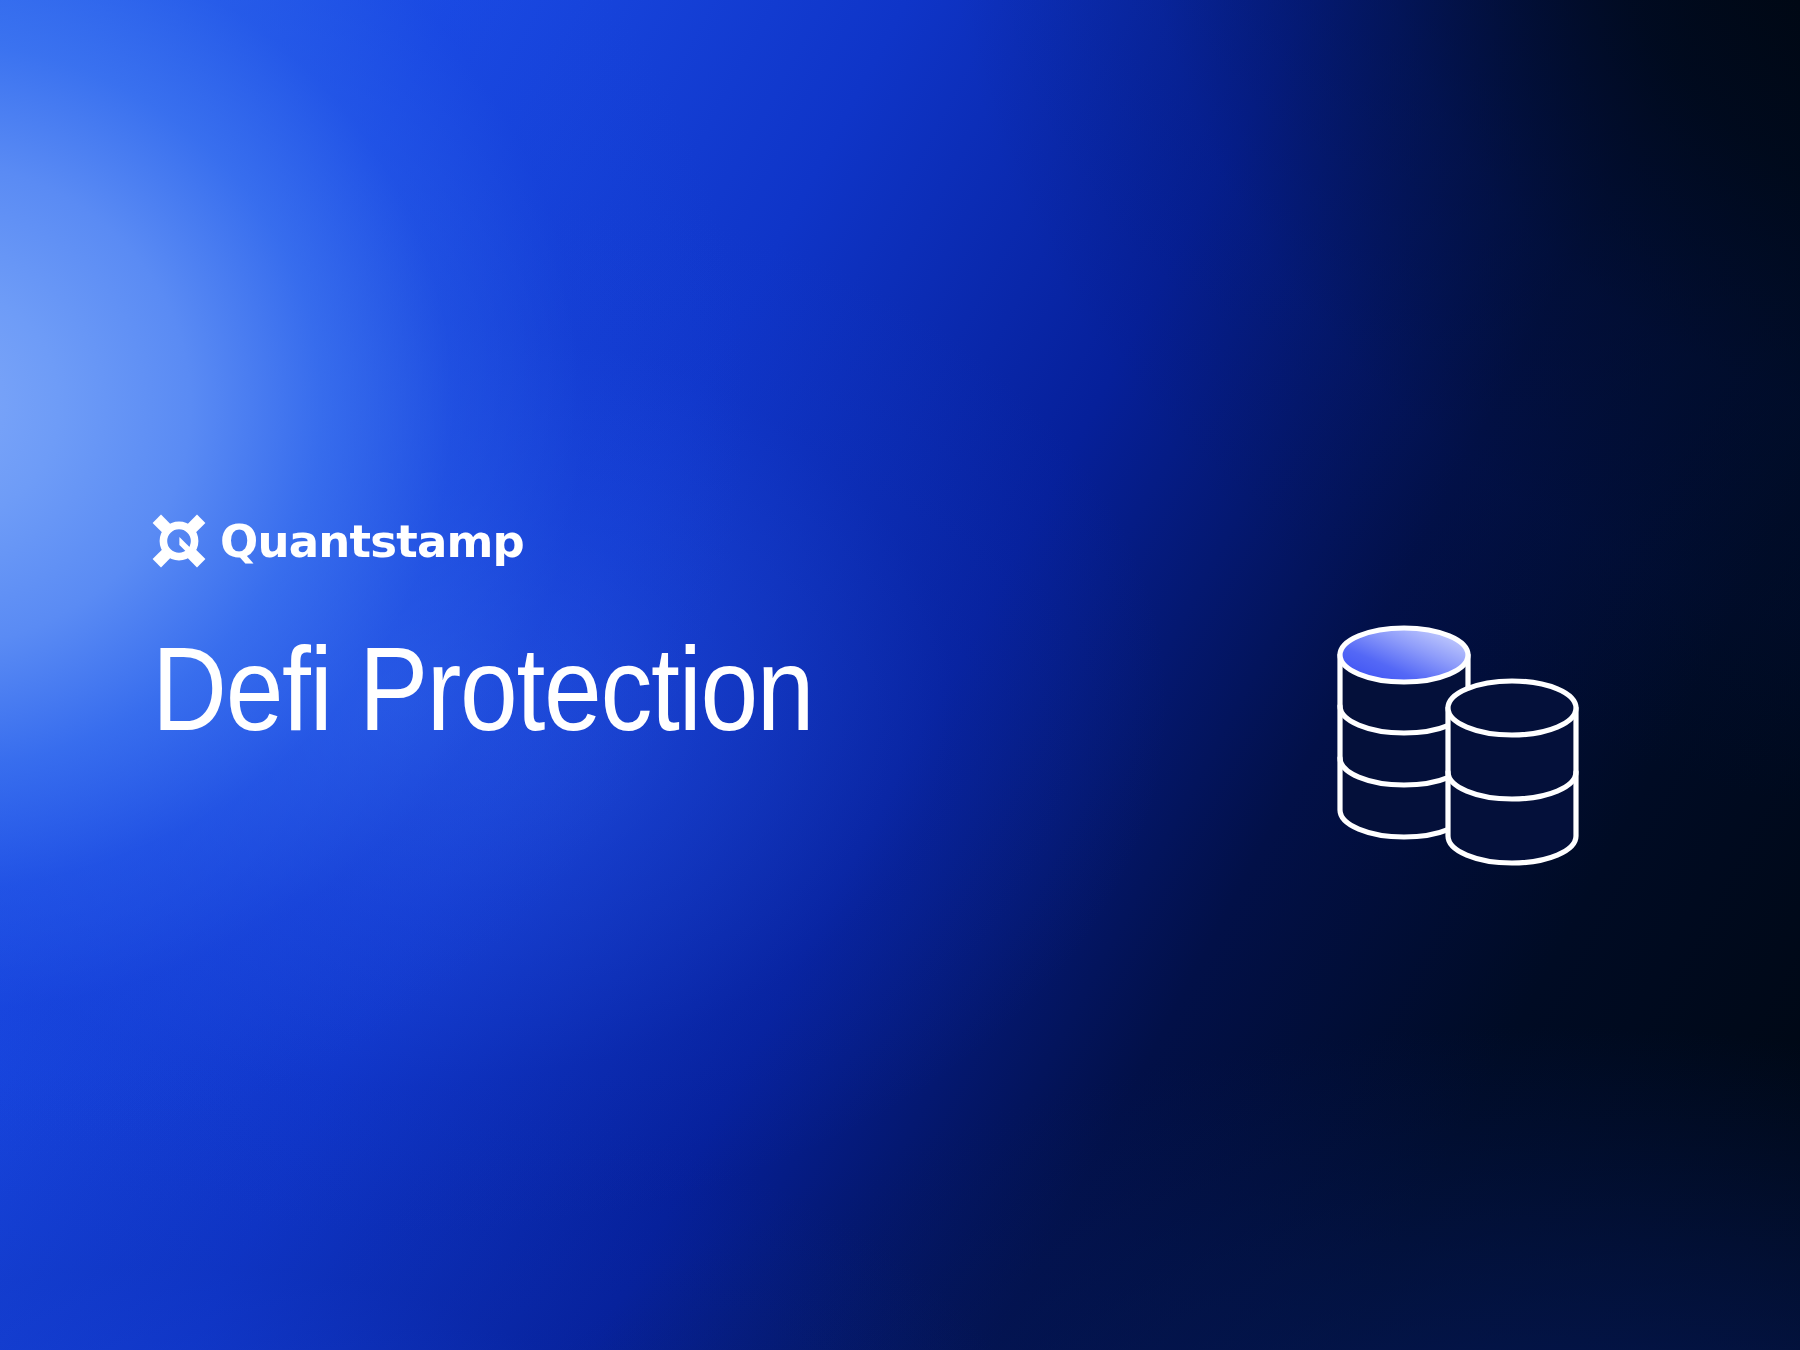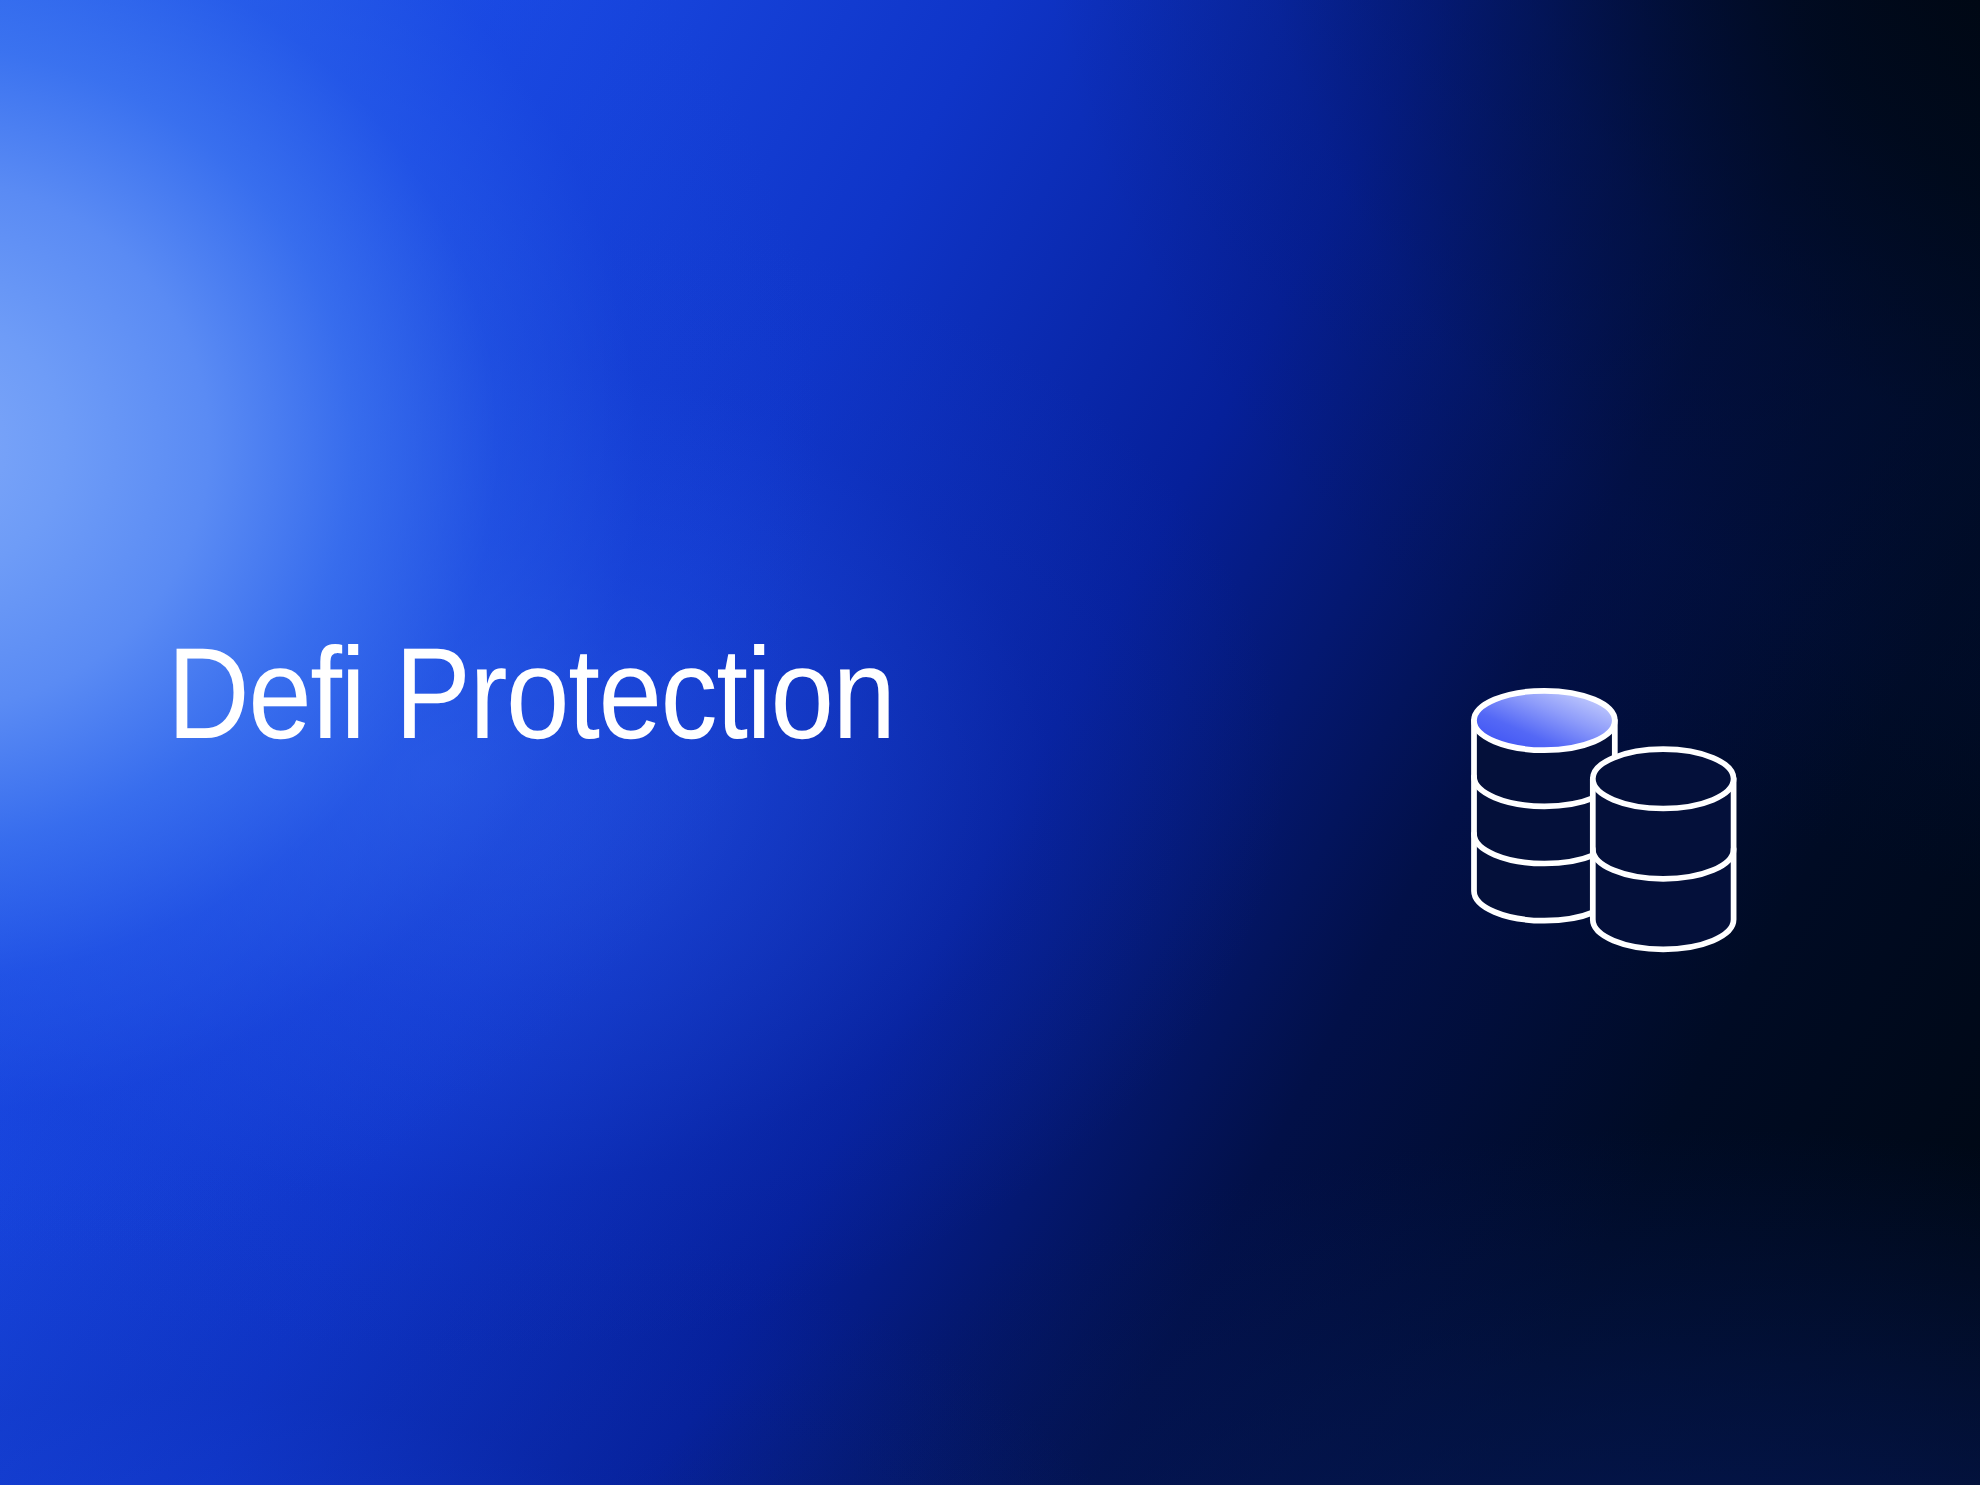--- a/index.html
+++ b/index.html
@@ -154,20 +154,39 @@
 
   <div class="bg-layer bg-base"></div>
   <div class="bg-layer bg-bottom"></div>
   <div class="bg-layer bg-glow2"></div>
   <div class="bg-layer bg-glow"></div>
   <div class="bg-layer bg-darkcorner"></div>
   <div class="bg-layer bg-vignette"></div>
 
   <div class="content">
 
+    <div class="brand">
+      <span class="brand-mark">
+        <svg viewBox="0 0 54 54" xmlns="http://www.w3.org/2000/svg" aria-hidden="true">
+          <g fill="#ffffff">
+
+            <path d="M0.6 9.0 L9.0 0.6 L19.6 11.2 L11.2 19.6 Z"></path>
+            <path d="M53.4 9.0 L45.0 0.6 L34.4 11.2 L42.8 19.6 Z"></path>
+            <path d="M0.6 45.0 L9.0 53.4 L19.6 42.8 L11.2 34.4 Z"></path>
+            <path d="M53.4 45.0 L45.0 53.4 L34.4 42.8 L42.8 34.4 Z"></path>
+
+            <path d="M27 7.6 A19.4 19.4 0 1 0 27 46.4 A19.4 19.4 0 1 0 27 7.6 Z
+                     M27 15.2 A11.8 11.8 0 1 1 27 38.8 A11.8 11.8 0 1 1 27 15.2 Z" fill-rule="evenodd"></path>
+
+            <path d="M27.4 23.0 L37.0 32.6 L37.0 40.6 L27.4 31.0 Z"></path>
+          </g>
+        </svg>
+      </span>
+      <span class="brand-name">Quantstamp</span>
+    </div>
 
     <div class="headline">Defi Protection</div>
 
   </div>
 
   <div class="db-illustration">
     <svg viewBox="0 0 280 280" xmlns="http://www.w3.org/2000/svg" aria-hidden="true">
       <defs>
         <linearGradient id="topDisc" x1="0.06" y1="0.92" x2="0.94" y2="0.06">
           <stop offset="0%" stop-color="#3d52f4"></stop>

